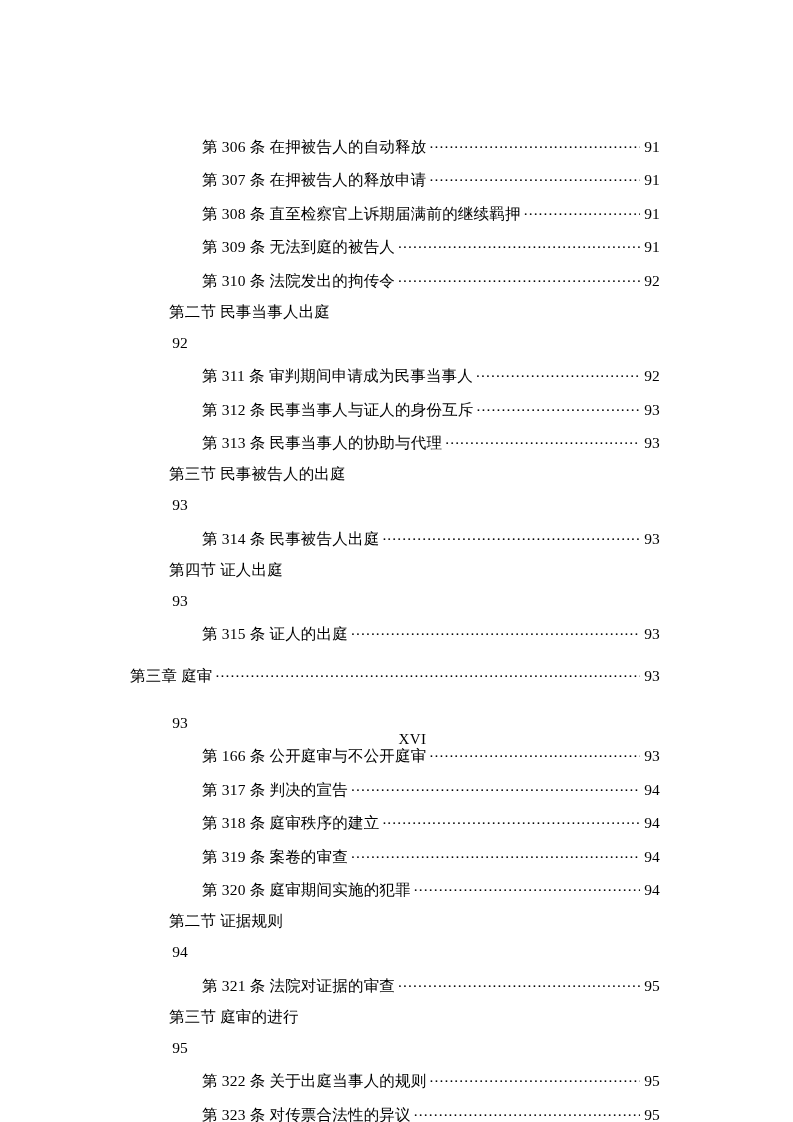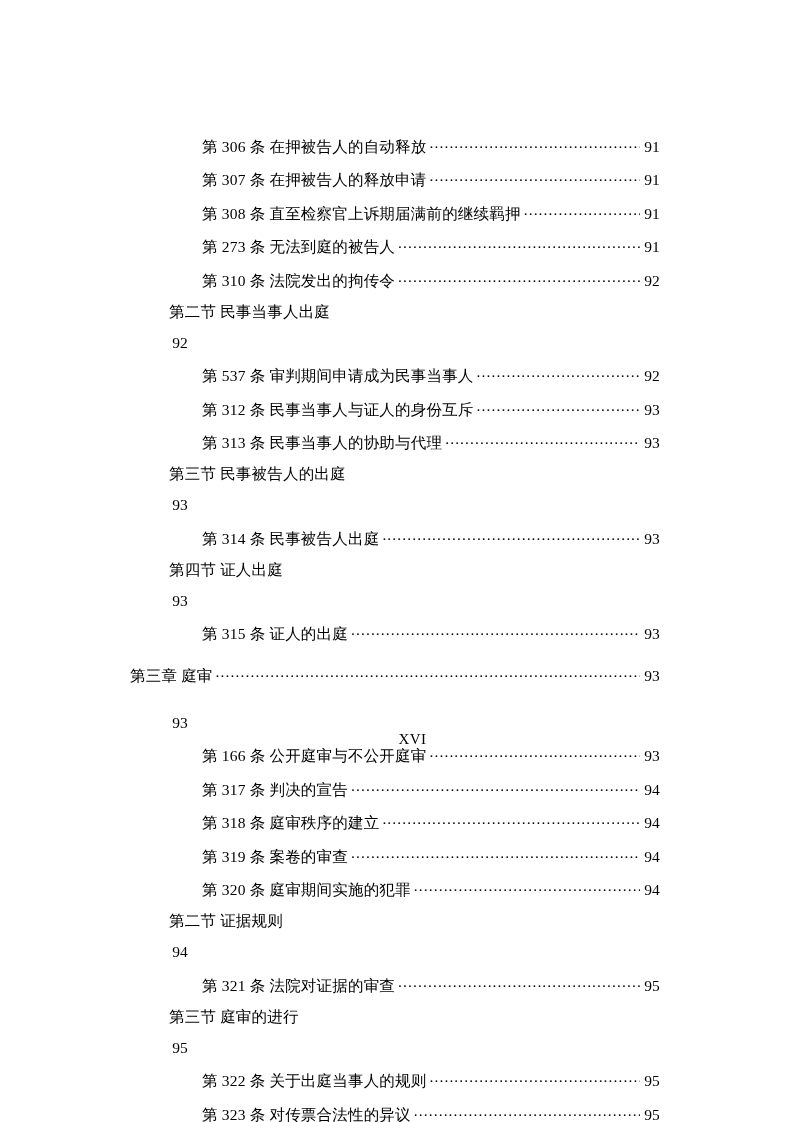--- a/index.html
+++ b/index.html
@@ -94,36 +94,36 @@
         <span class="label">第 307 条  在押被告人的释放申请</span>
         <span class="leader"></span>
         <span class="page-num">91</span>
       </div>
       <div class="toc-entry lvl-3">
         <span class="label">第 308 条  直至检察官上诉期届满前的继续羁押</span>
         <span class="leader"></span>
         <span class="page-num">91</span>
       </div>
       <div class="toc-entry lvl-3">
-        <span class="label">第 273 条  无法到庭的被告人</span>
+        <span class="label">第 309 条  无法到庭的被告人</span>
         <span class="leader"></span>
         <span class="page-num">91</span>
       </div>
       <div class="toc-entry lvl-3">
         <span class="label">第 310 条  法院发出的拘传令</span>
         <span class="leader"></span>
         <span class="page-num">92</span>
       </div>
       <div class="toc-entry lvl-2">
         <span class="label">第二节  民事当事人出庭</span>
         <span class="leader"></span>
         <span class="page-num">92</span>
       </div>
       <div class="toc-entry lvl-3">
-        <span class="label">第 537 条  审判期间申请成为民事当事人</span>
+        <span class="label">第 311 条  审判期间申请成为民事当事人</span>
         <span class="leader"></span>
         <span class="page-num">92</span>
       </div>
       <div class="toc-entry lvl-3">
         <span class="label">第 312 条  民事当事人与证人的身份互斥</span>
         <span class="leader"></span>
         <span class="page-num">93</span>
       </div>
       <div class="toc-entry lvl-3">
         <span class="label">第 313 条  民事当事人的协助与代理</span>

